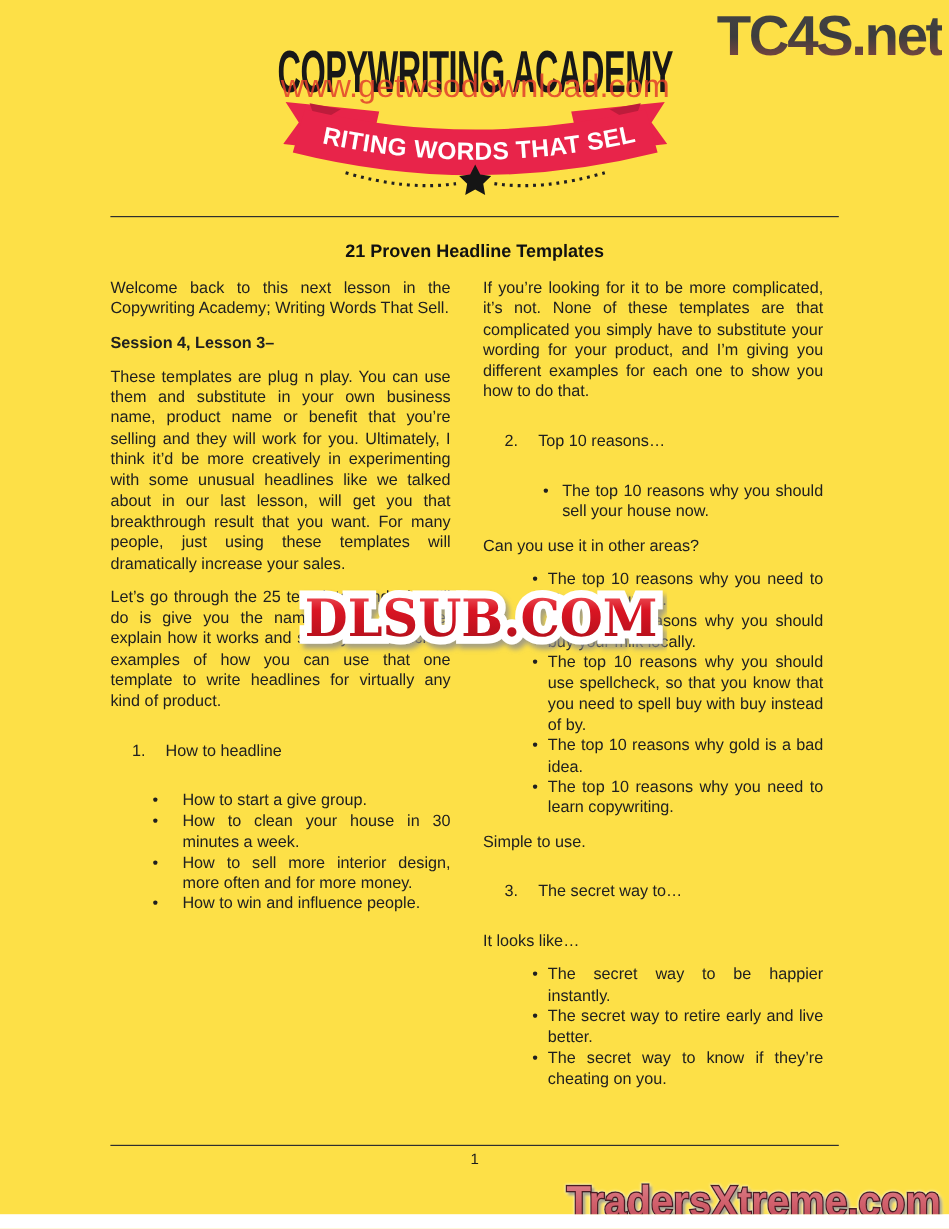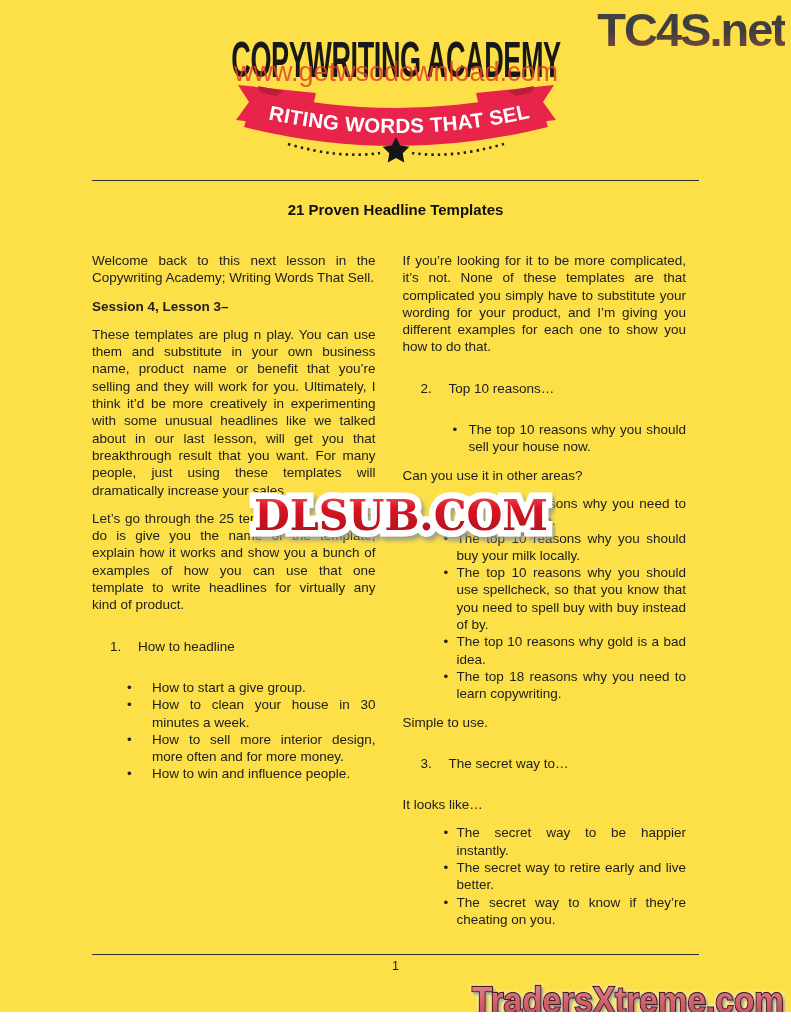--- a/index.html
+++ b/index.html
@@ -32,21 +32,21 @@
   .rule{position:absolute;left:92px;width:607px;height:1px;background:#2e2e2e;}
   .rule-top{top:180px;}
   .rule-bottom{top:954px;}
 
   .title{
     position:absolute;top:201px;left:0;width:100%;margin:0;
     text-align:center;font-size:15px;font-weight:bold;color:#111;
   }
 
   
-  .cols{position:absolute;left:92px;top:252px;width:607px;display:flex;gap:27px;}
+  .cols{position:absolute;left:92px;top:231px;width:607px;display:flex;gap:27px;}
   .col{width:283.5px;font-size:13.5px;line-height:17.3px;text-align:justify;}
   .col p{margin:11px 0;}
   .col > :first-child{margin-top:0;}
   .bold{font-weight:bold;text-align:left;}
   .num-item{padding-left:18px;margin:24px 0;}
   .num{display:inline-block;width:28px;}
   ul.bul{list-style:none;margin:11px 0;padding:0;}
   .bul li{position:relative;text-align:justify;}
   .bul li::before{content:"\2022";position:absolute;}
   .bul-left  li{padding-left:60px;} .bul-left  li::before{left:35px;}
@@ -111,21 +111,21 @@
       </div>
       <ul class="bul bul-deep">
         <li>The top 10 reasons why you should sell your house now.</li>
       </ul>
       <p>Can you use it in other areas?</p>
       <ul class="bul bul-right">
         <li>The top 10 reasons why you need to change your life.</li>
         <li>The top 10 reasons why you should buy your milk locally.</li>
         <li>The top 10 reasons why you should use spellcheck, so that you know that you need to spell buy with buy instead of by.</li>
         <li>The top 10 reasons why gold is a bad idea.</li>
-        <li>The top 18 reasons why you need to learn copywriting.</li>
+        <li>The top 10 reasons why you need to learn copywriting.</li>
       </ul>
       <p>Simple to use.</p>
       <div class="num-item">
         <span class="num">3.</span><span>The secret way to…</span>
       </div>
       <p>It looks like…</p>
       <ul class="bul bul-right">
         <li>The secret way to be happier instantly.</li>
         <li>The secret way to retire early and live better.</li>
         <li>The secret way to know if they’re cheating on you.</li>

